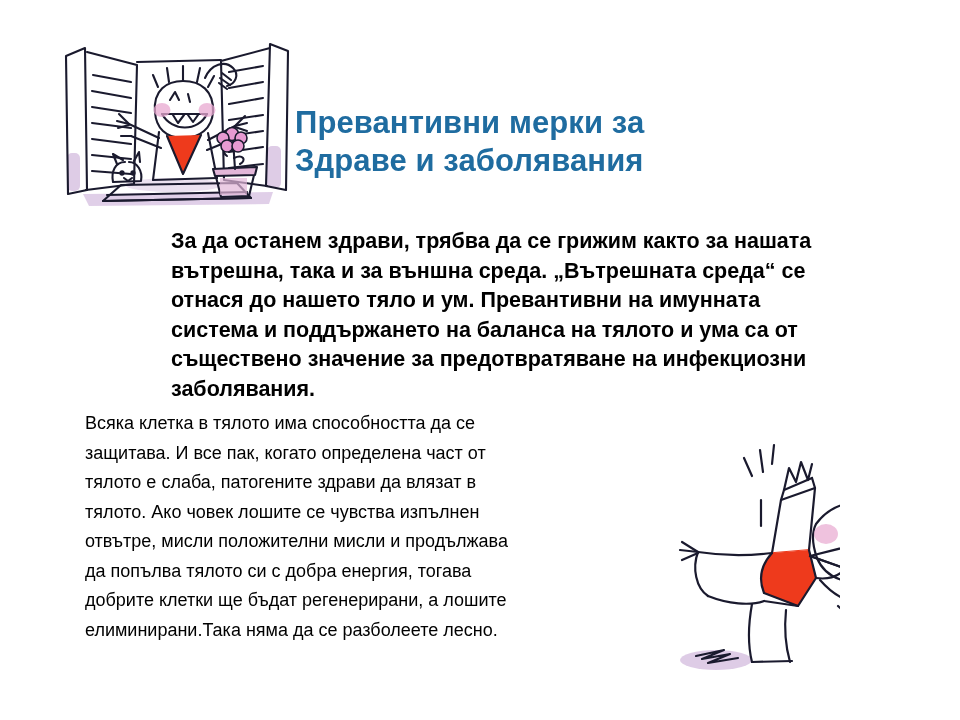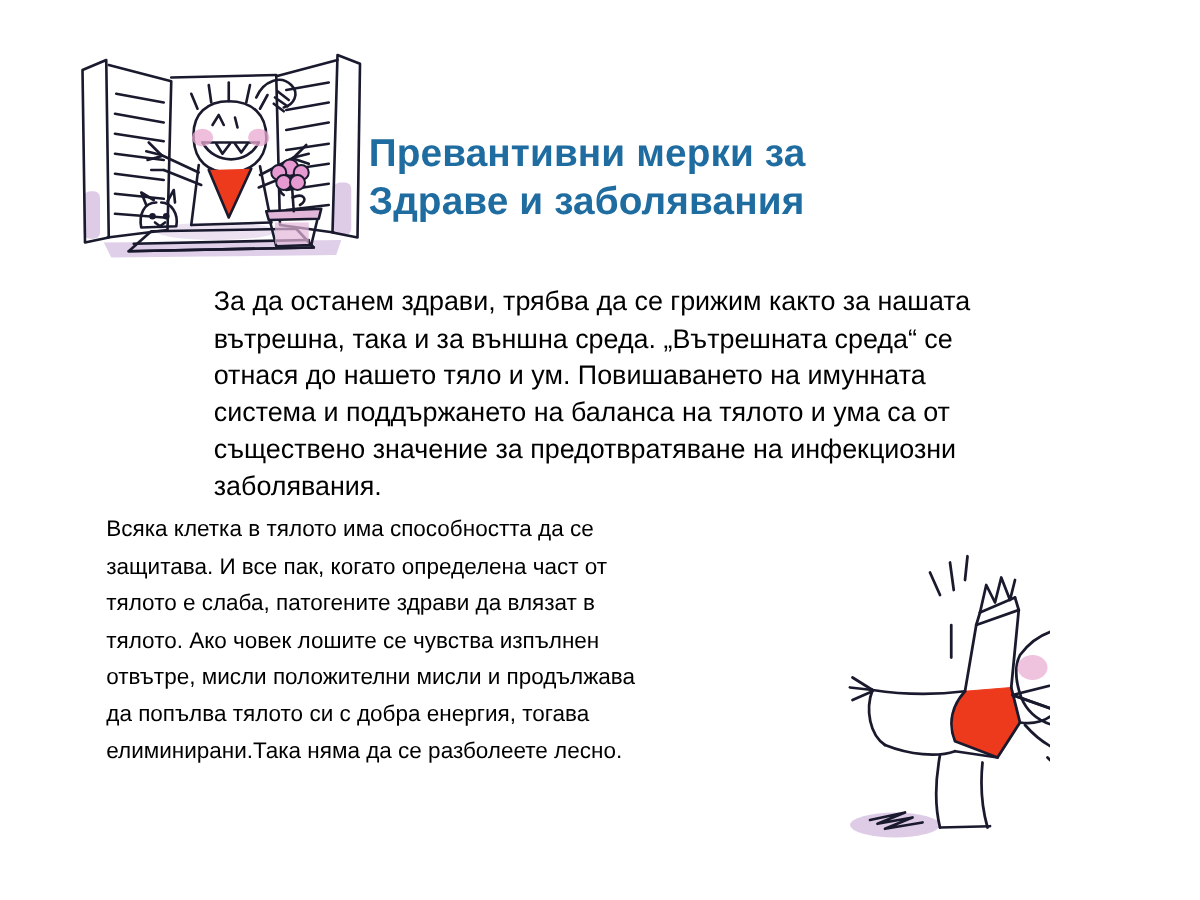--- a/index.html
+++ b/index.html
@@ -34,20 +34,21 @@
 
   
   #para-one {
     position: absolute;
     left: 171px;
     top: 227px;
     width: 690px;
     color: #000000;
     font-size: 21.5px;
     line-height: 29.5px;
+    font-weight: bold;
   }
   
   #para-two {
     position: absolute;
     left: 85px;
     top: 409px;
     width: 590px;
     color: #000000;
     font-size: 18px;
     line-height: 29.5px;
@@ -186,33 +187,34 @@
   </div>
 
   <div id="title-block">
     <div class="title-line">Превантивни мерки за</div>
     <div class="title-line">Здраве и заболявания</div>
   </div>
 
   <div id="para-one">
     <div class="text-line">За да останем здрави, трябва да се грижим както за нашата</div>
     <div class="text-line">вътрешна, така и за външна среда. „Вътрешната среда“ се</div>
-    <div class="text-line">отнася до нашето тяло и ум. Повишаването на имунната</div>
+    <div class="text-line">отнася до нашето тяло и ум. Превантивни на имунната</div>
     <div class="text-line">система и поддържането на баланса на тялото и ума са от</div>
     <div class="text-line">съществено значение за предотвратяване на инфекциозни</div>
     <div class="text-line">заболявания.</div>
   </div>
 
   <div id="para-two">
     <div class="text-line">Всяка клетка в тялото има способността да се</div>
     <div class="text-line">защитава. И все пак, когато определена част от</div>
     <div class="text-line">тялото е слаба, патогените здрави да влязат в</div>
     <div class="text-line">тялото. Ако човек лошите се чувства изпълнен</div>
     <div class="text-line">отвътре, мисли положителни мисли и продължава</div>
     <div class="text-line">да попълва тялото си с добра енергия, тогава</div>
+    <div class="text-line">добрите клетки ще бъдат регенерирани, а лошите</div>
     <div class="text-line">елиминирани.Така няма да се разболеете лесно.</div>
   </div>
 
   <div id="illus-stretch">
     <svg viewBox="0 0 285 255" width="285" height="255" aria-hidden="true">
       <g fill="none" stroke="#1a1a2e" stroke-width="2.2" stroke-linecap="round" stroke-linejoin="round">
 
         <ellipse cx="48" cy="232" rx="36" ry="10" fill="#d8c3e2" stroke="none" opacity="0.85"></ellipse>
 
         <path d="M76 30 L84 48"></path>

